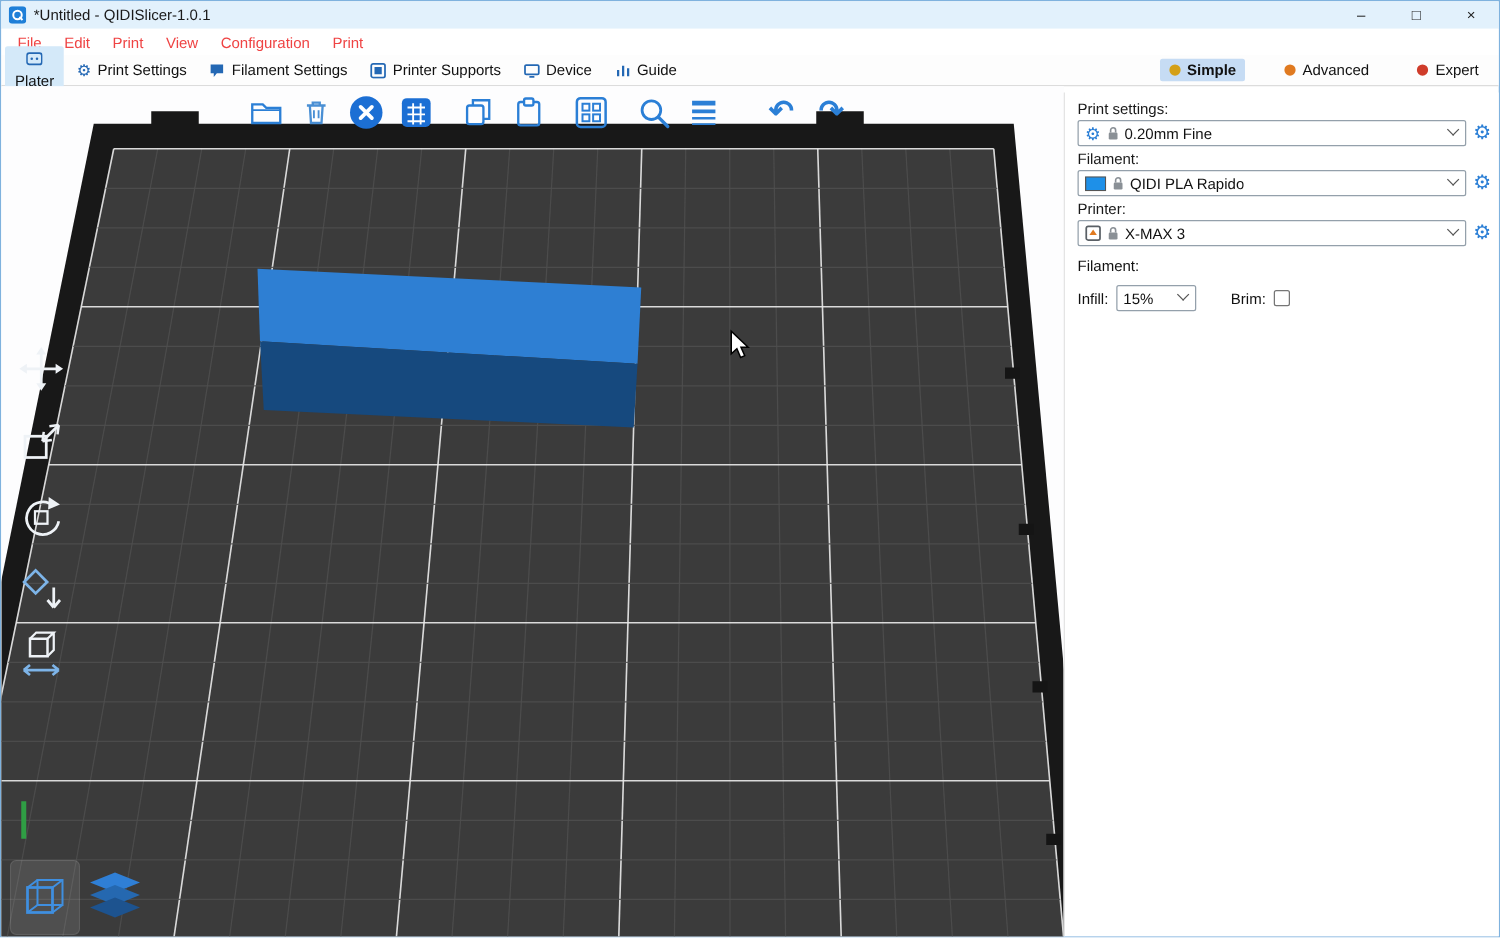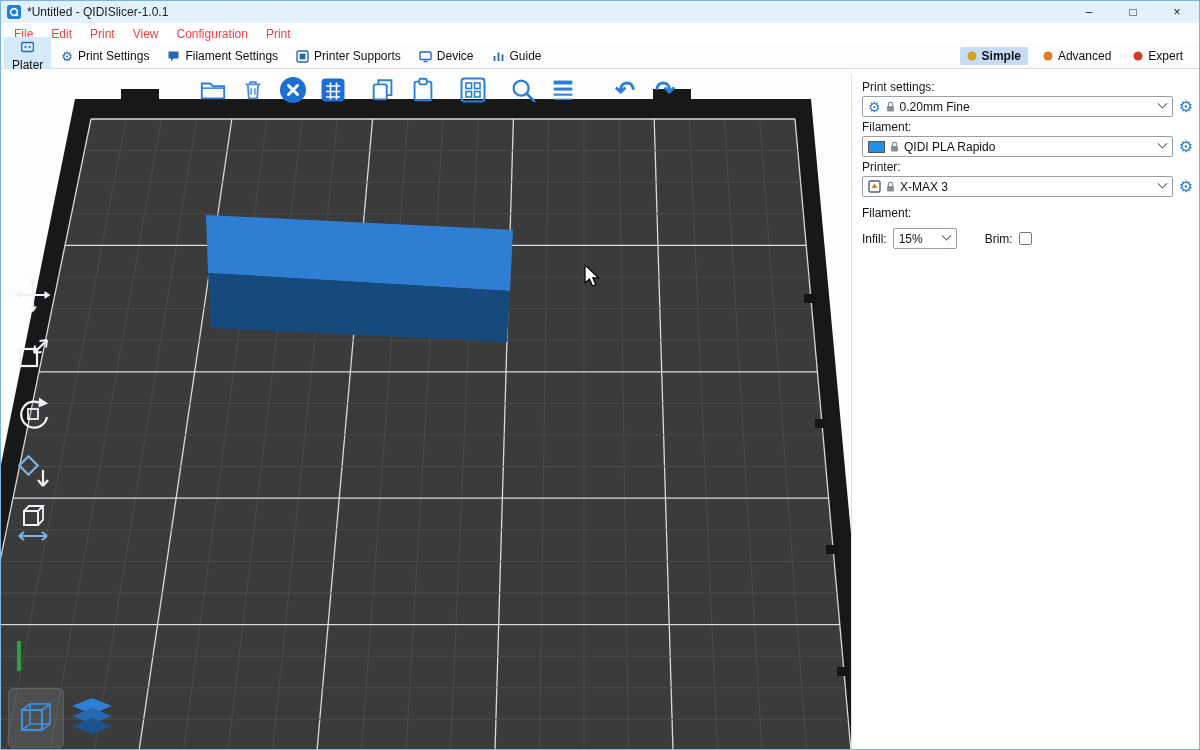--- a/index.html
+++ b/index.html
@@ -16,21 +16,21 @@
 
   
   .menubar { height:21px; display:flex; align-items:center; background:#fff; padding-left:4px; }
   .menu-item { padding:2px 9px; color:#ef4444; }
 
   
   .tabbar { height:25px; display:flex; align-items:center; background:#fdfdfd; border-bottom:1px solid #dcdcdc; padding:0 3px; gap:2px; }
   .tab { display:flex; align-items:center; gap:5px; padding:3px 8px; border-radius:2px; white-space:nowrap; }
   .tab.active { background:#d4e9f9;flex-direction:column; }
   .tab svg { display:block; }
-  .modes { margin-left:auto; display:flex; align-items:center; gap:8px; padding-right:6px; }
+  .modes { margin-left:auto; display:flex; align-items:center; gap:24px; padding-right:6px; }
   .mode { display:flex; align-items:center; gap:5px; padding:2px 7px; border-radius:2px; }
   .mode.active { background:#c6dcf4; font-weight:bold; }
 
   
   .main { position:absolute; top:68px; left:0; width:850px; height:682px; background:#fdfdfe; overflow:hidden; }
   #scene { position:absolute; inset:0; width:850px; height:682px; display:block; }
 
   .sidebar { position:absolute; top:73px; left:850px; width:350px; height:682px; background:#fff; border-left:1px solid #e4e4e4; display:flex; flex-direction:column; }
   .sb-content { padding:3px 8px 0 10px; display:flex; flex-direction:column; }
   .sb-label { margin:3px 0 2px; color:#1a1a1a; }

